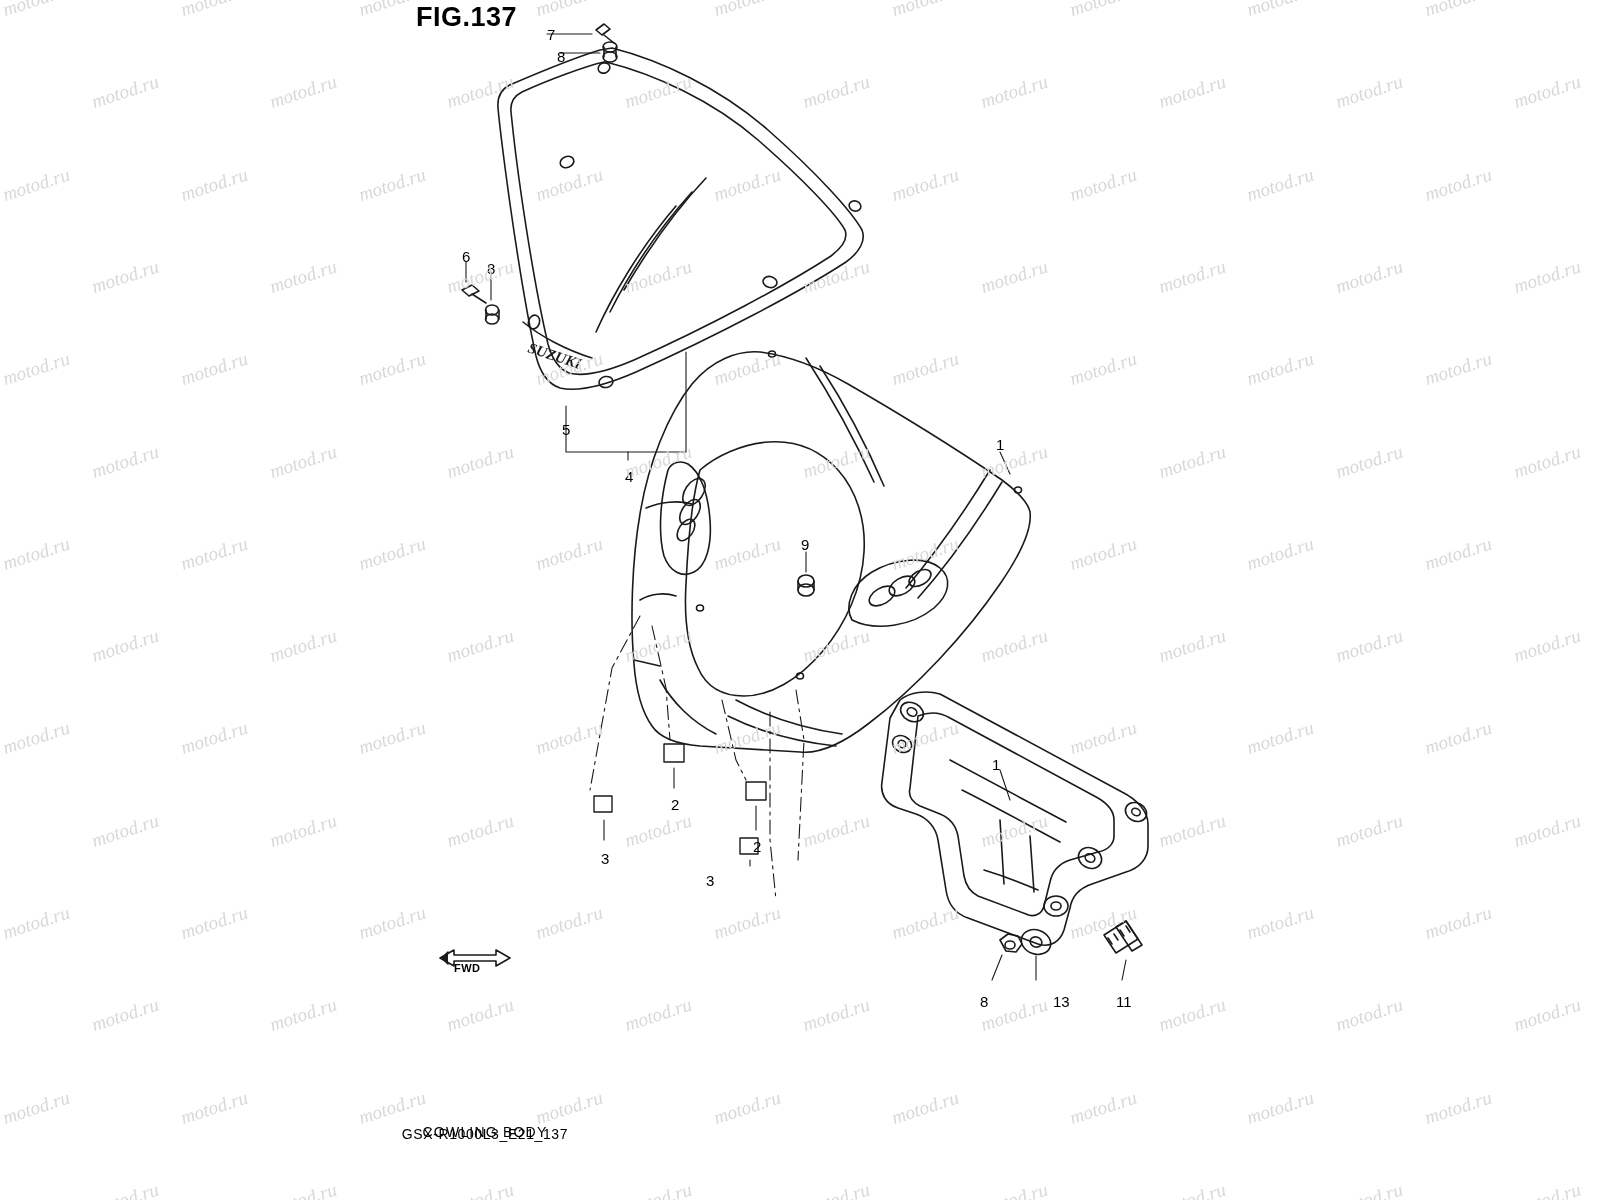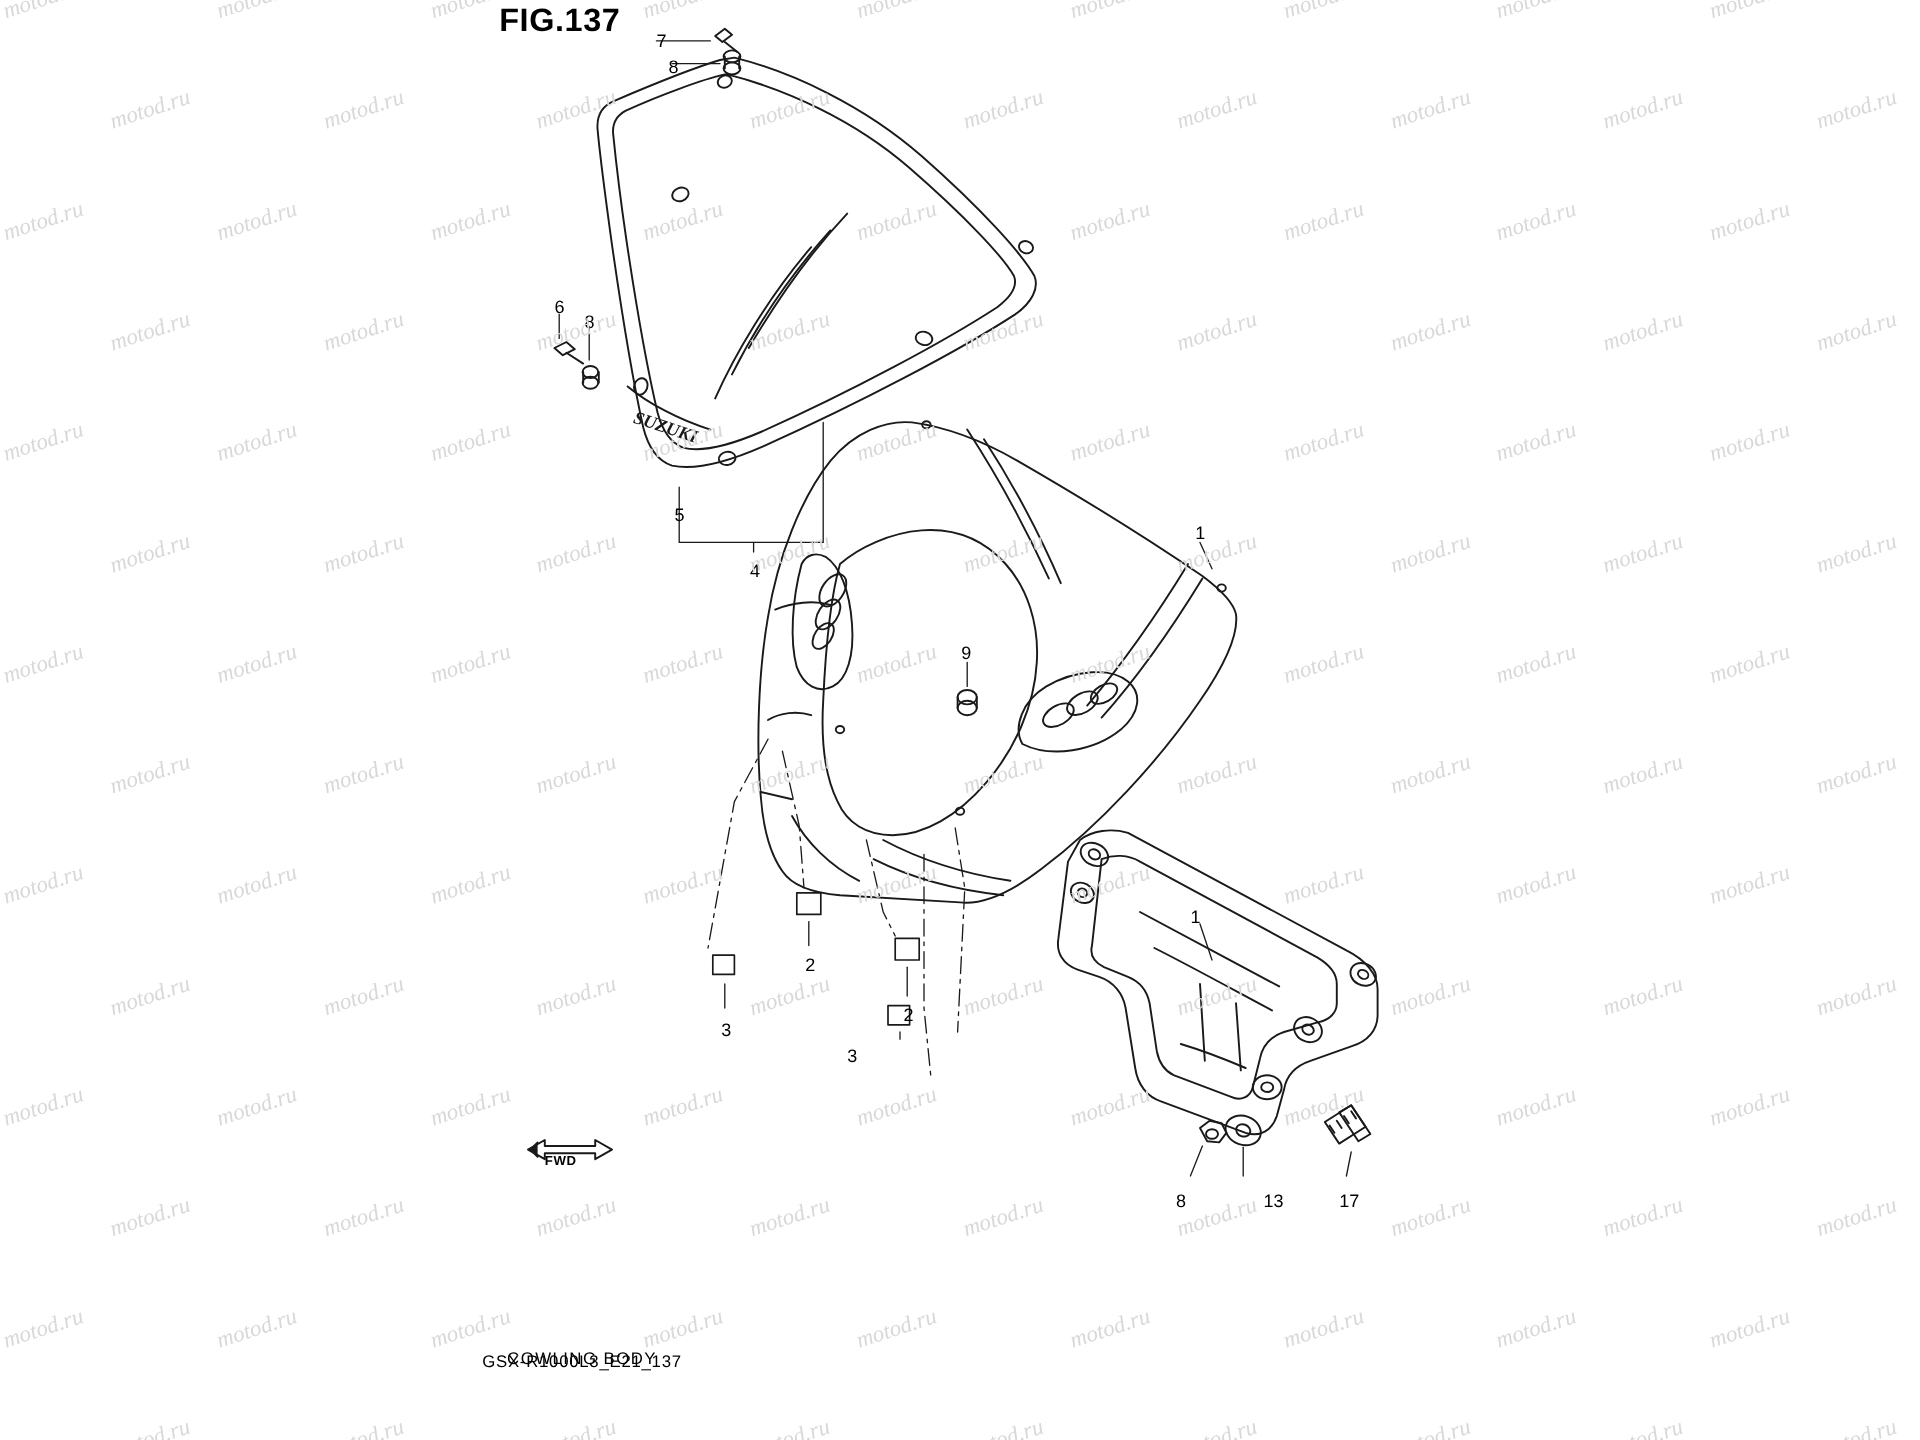--- a/index.html
+++ b/index.html
@@ -463,21 +463,21 @@
       <div class="callout" style="left: 601px; top: 850px;">3</div>
       <div class="callout" style="left: 706px; top: 872px;">3</div>
       <div class="callout" style="left: 625px; top: 468px;">4</div>
       <div class="callout" style="left: 562px; top: 421px;">5</div>
       <div class="callout" style="left: 462px; top: 248px;">6</div>
       <div class="callout" style="left: 547px; top: 26px;">7</div>
       <div class="callout" style="left: 557px; top: 48px;">8</div>
       <div class="callout" style="left: 487px; top: 260px;">8</div>
       <div class="callout" style="left: 801px; top: 536px;">9</div>
       <div class="callout" style="left: 992px; top: 756px;">1</div>
-      <div class="callout" style="left: 1116px; top: 993px;">17</div>
+      <div class="callout" style="left: 1116px; top: 993px;">11</div>
       <div class="callout" style="left: 980px; top: 993px;">8</div>
       <div class="callout" style="left: 1029px; top: 993px; margin-left: 24px;">13</div>
     </div>
 
   <div class="footer" id="footer-code">GSX-R1000L3_E21_137</div>
   <div class="footer" id="footer-name">COWLING BODY</div>
 
 </div>
 
 </body></html>

